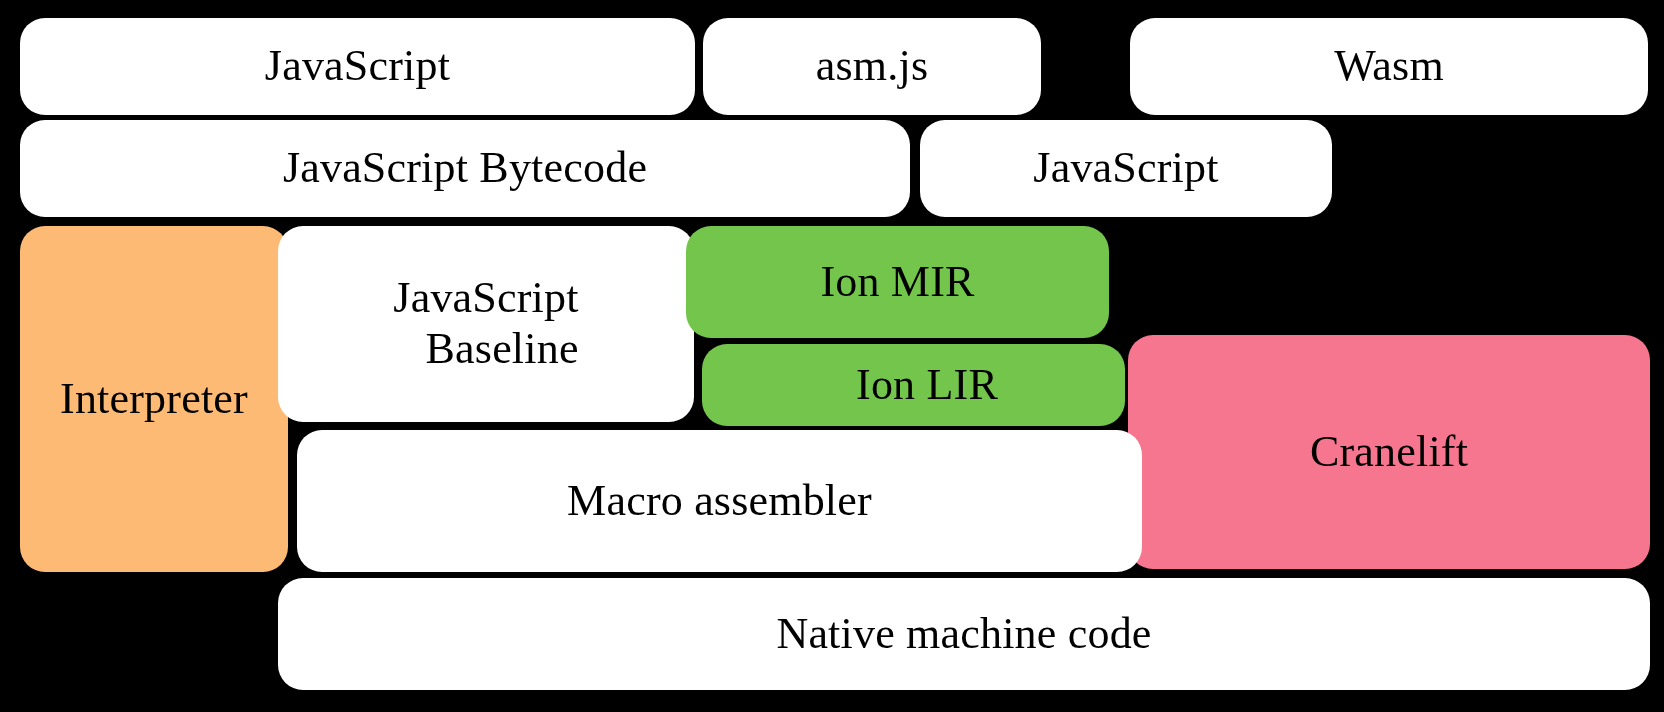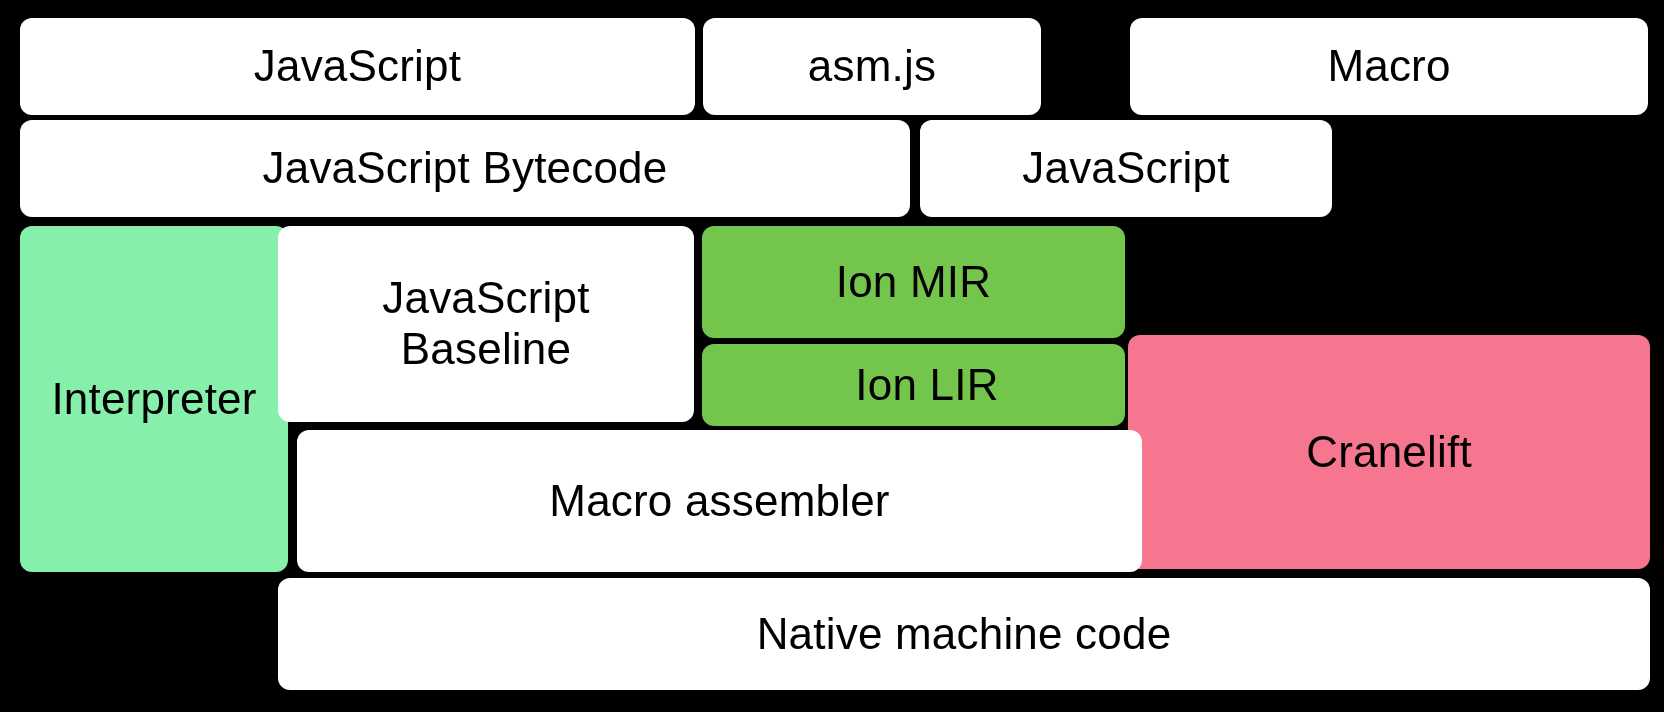--- a/index.html
+++ b/index.html
@@ -14,53 +14,54 @@
     background: #000000;
     overflow: hidden;
     font-family: "Liberation Sans", sans-serif;
   }
   .box {
     position: absolute;
     box-sizing: border-box;
     display: flex;
     align-items: center;
     justify-content: center;
-    text-align: center;
-    border-radius: 12px;
+    text-align: right;
+    border-radius: 25px;
     color: #000000;
     font-size: 44px;
     font-weight: 400;
     line-height: 1.15;
     letter-spacing: 0.2px;
     white-space: pre-line;
     user-select: none;
+    font-family: Liberation Serif, serif;
   }
   .fill-white  { background: #FFFFFF; }
-  .fill-grey   { background: #86efac; }
+  .fill-grey   { background: #fdba74; }
   .fill-green  { background: #73C64B; }
   .fill-pink   { background: #F5768E; }
 </style>
 </head>
 <body>
 
 <div id="stage" style="background: rgb(0, 0, 0);">
     <div style="position: absolute; left: 0px; top: 0px; width: 100%; height: 100%;">
       <div class="box fill-white" style="left: 20px; top: 18px; width: 675px; height: 97px;">JavaScript</div>
       <div class="box fill-white" style="left: 703px; top: 18px; width: 338px; height: 97px;">asm.js</div>
-      <div class="box fill-white" style="left: 1130px; top: 18px; width: 518px; height: 97px;">Macro</div>
+      <div class="box fill-white" style="left: 1130px; top: 18px; width: 518px; height: 97px;">Wasm</div>
     </div>
     <div style="position: absolute; left: 0px; top: 0px; width: 100%; height: 100%;">
       <div class="box fill-white" style="left: 20px; top: 120px; width: 890px; height: 97px;">JavaScript Bytecode</div>
       <div class="box fill-white" style="left: 920px; top: 120px; width: 412px; height: 97px;">JavaScript</div>
     </div>
     <div style="position: absolute; left: 0px; top: 0px; width: 100%; height: 100%;">
       <div class="box fill-grey" style="left: 20px; top: 226px; width: 268px; height: 346px;">Interpreter</div>
       <div class="box fill-white" style="left: 278px; top: 226px; width: 416px; height: 196px;">JavaScript
 Baseline</div>
-      <div class="box fill-green" style="left: 702px; top: 226px; width: 423px; height: 112px;">Ion MIR</div>
+      <div class="box fill-green" style="left: 686px; top: 226px; width: 423px; height: 112px;">Ion MIR</div>
       <div class="box fill-green" style="left: 702px; top: 344px; width: 423px; height: 82px; padding-left: 27px;">Ion LIR</div>
       <div class="box fill-pink" style="left: 1128px; top: 335px; width: 522px; height: 234px;">Cranelift</div>
       <div class="box fill-white" style="left: 278px; top: 430px; width: 845px; height: 142px; margin-left: 19px;">Macro assembler</div>
     </div>
     <div style="position: absolute; left: 0px; top: 0px; width: 100%; height: 100%; padding-left: 40px;">
       <div class="box fill-white" style="left: 278px; top: 578px; width: 1372px; height: 112px;">Native machine code</div>
     </div>
   </div>
 
 </body></html>

